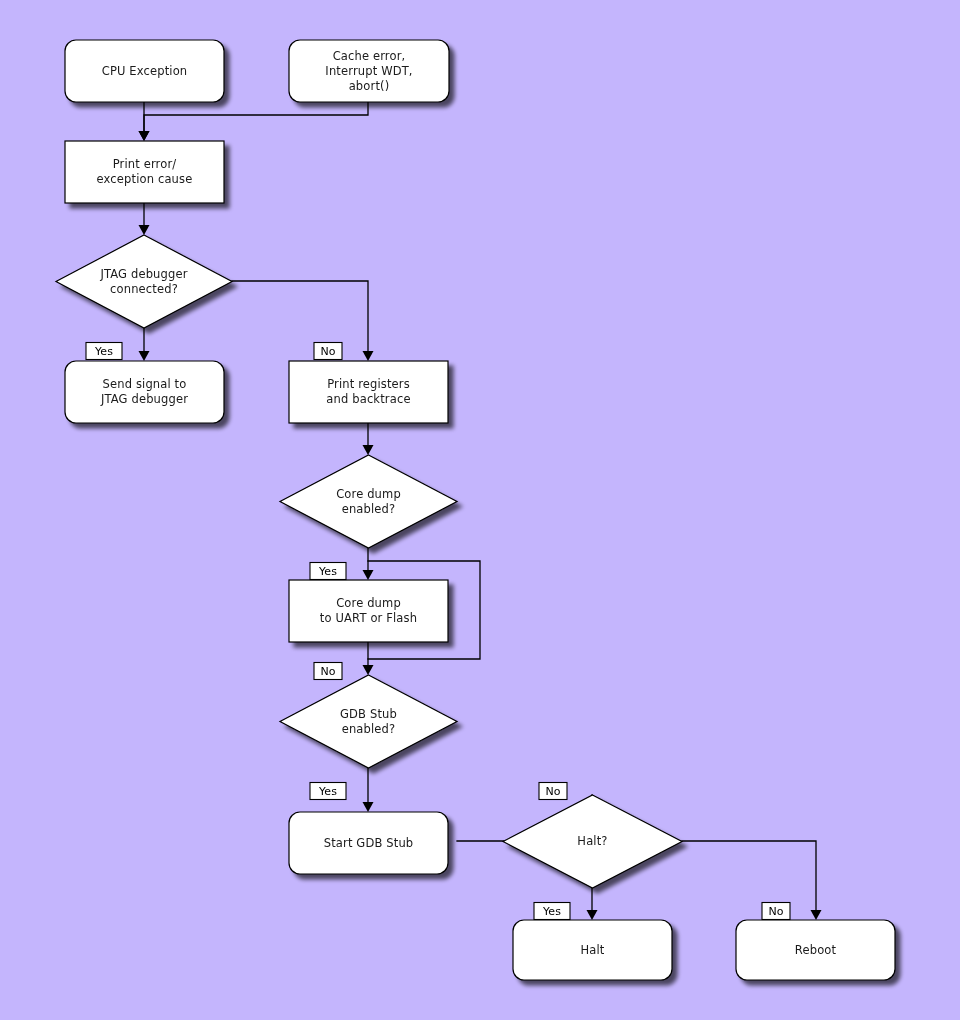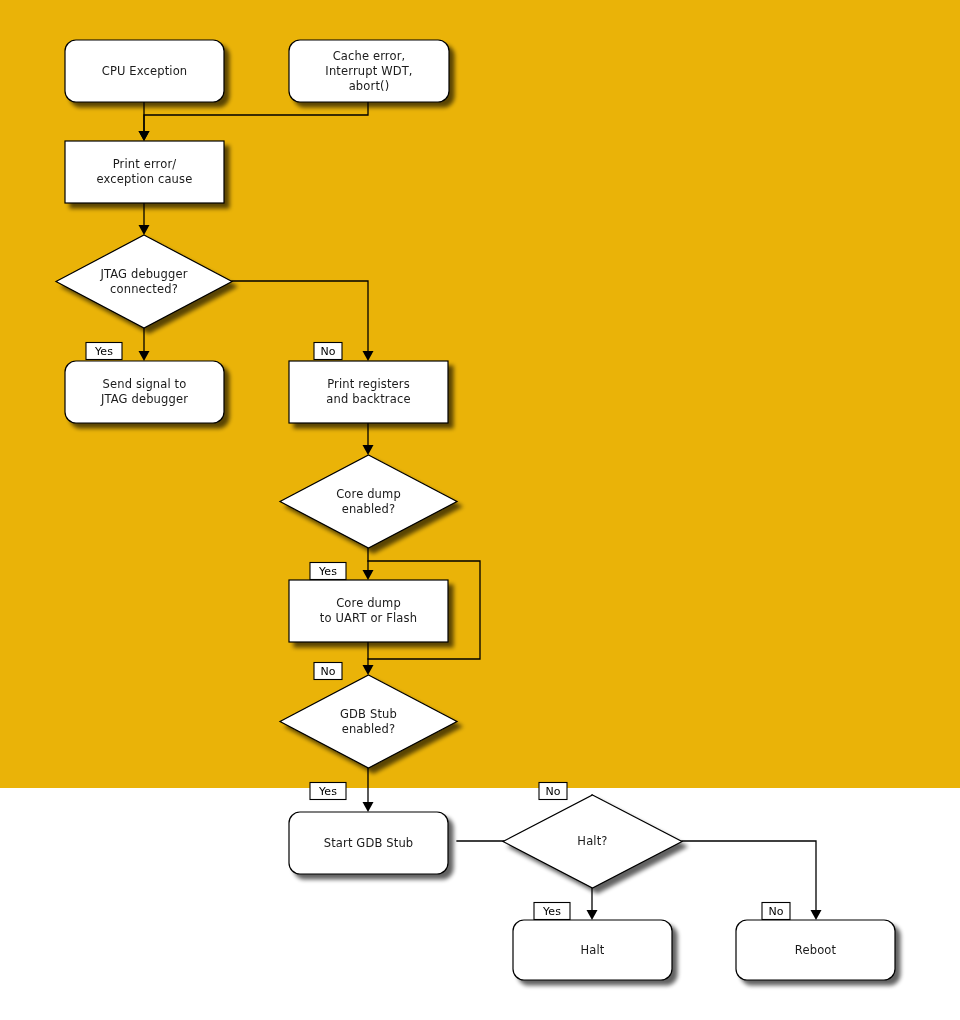--- a/index.html
+++ b/index.html
@@ -9,22 +9,22 @@
   }
   body {
     width: 960px;
     height: 1020px;
     font-family: "DejaVu Sans", sans-serif;
     overflow: hidden;
   }
   #chart-root {
     position: relative;
     width: 960px;
-    height: 788px;
-    background: #eab308;
+    height: 1020px;
+    background: #c4b5fd;
   }
   svg.flow {
     display: block;
     width: 960px;
     height: 1020px;
   }
   .node-shape {
     fill: #ffffff;
     stroke: #000000;
     stroke-width: 1.2;

